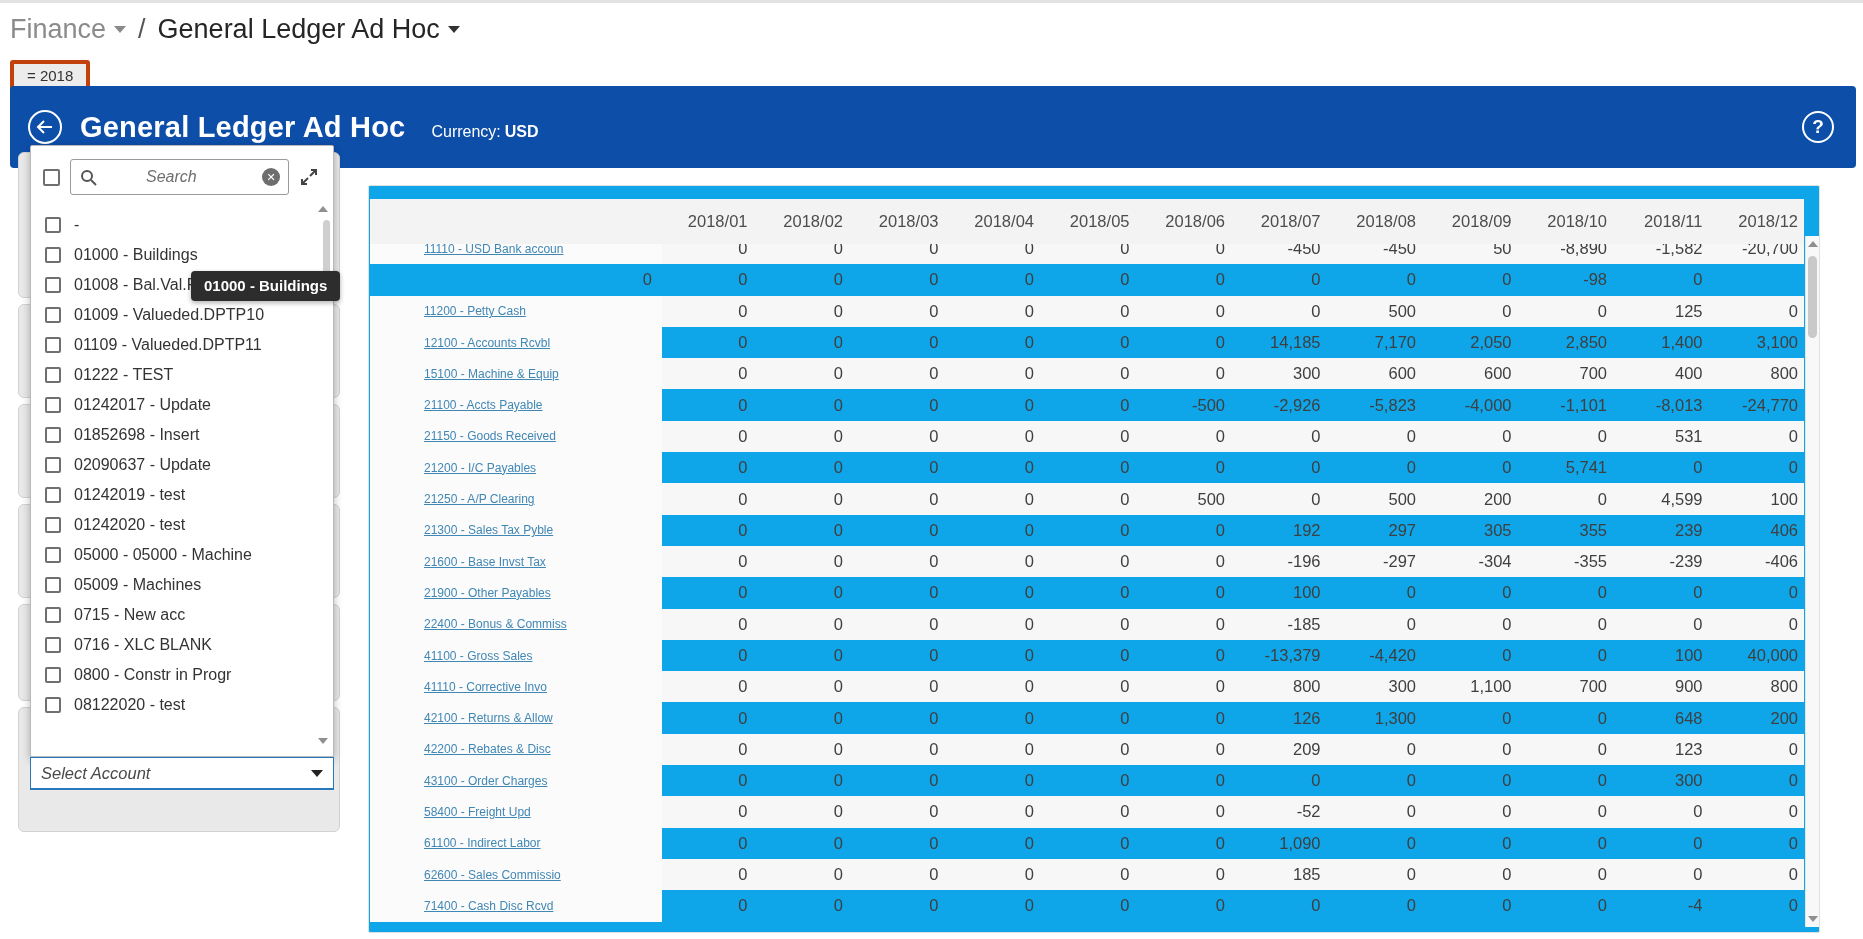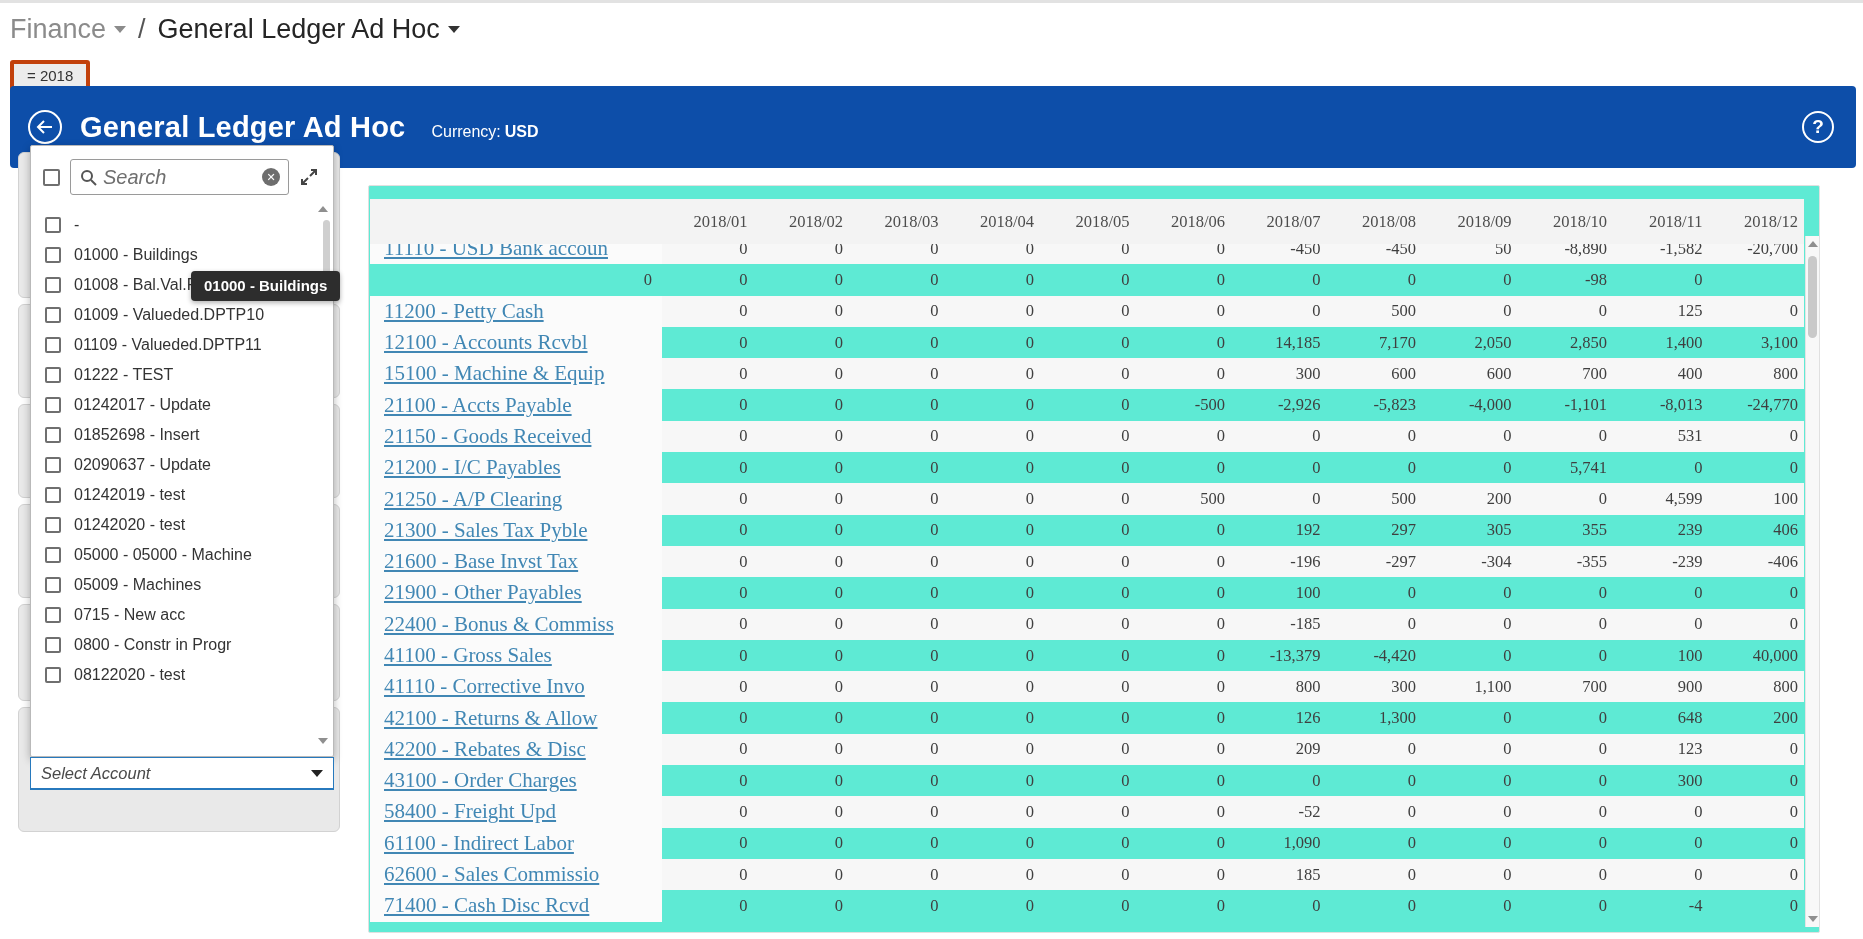--- a/index.html
+++ b/index.html
@@ -38,22 +38,22 @@
     border:1px solid #d2d2d2; border-radius:6px; }
 
   
   .panel { position:absolute; left:30px; top:145px; width:304px; height:612px; background:#fff;
     border:1px solid #b9b9b9; border-radius:2px; box-shadow:0 3px 9px rgba(0,0,0,.28); z-index:5; }
   .panel-head { display:flex; align-items:center; padding:13px 10px 11px 12px; }
   .checkbox { width:17px; height:17px; border:2px solid #6f6f6f; border-radius:2px; background:#fff; flex:none; cursor:pointer; }
   .search-box { flex:1; height:36px; border:1px solid #9a9a9a; border-radius:3px; margin:0 10px;
     display:flex; align-items:center; }
   .search-box svg { margin:0 6px 0 9px; flex:none; }
-  .search-input { border:none; outline:none; width:100%; font-size:20px; font-style:italic; color:#333;
-    font-family:inherit; background:transparent; }
+  .search-input { border:none; outline:none; width:100%; font-size:16px; font-style:italic; color:#333;
+    font-family:inherit; background:transparent;margin-left:43px; }
   .search-input::placeholder { color:#6f6f6f; font-style:italic; }
   .clear-btn { width:18px; height:18px; border-radius:50%; background:#6e6e6e; color:#fff; font-size:11px;
     display:flex; align-items:center; justify-content:center; margin-right:8px; flex:none; cursor:pointer; }
   .expand-btn { width:20px; height:20px; margin-right:4px; flex:none; cursor:pointer; }
 
   .acct-list { position:relative; padding-top:4px; }
   .list-item { height:30px; display:flex; align-items:center; padding-left:14px; cursor:pointer; }
   .list-item .checkbox { width:16px; height:16px; }
   .list-label { font-size:16px; color:#333; margin-left:13px; white-space:nowrap; }
 
@@ -72,31 +72,31 @@
 
   .select-box { position:absolute; left:30px; top:757px; width:304px; height:33px; background:#fff;
     border:1px solid #2779bd; border-bottom-width:2px; z-index:6;
     display:flex; align-items:center; cursor:pointer; }
   .select-text { font-size:16.5px; font-style:italic; color:#4a4a4a; margin-left:10px; flex:1; }
   .select-caret { width:0; height:0; border-left:6px solid transparent; border-right:6px solid transparent;
     border-top:7px solid #222; margin-right:10px; }
 
   
   .grid-card { position:absolute; left:368px; top:185px; width:1452px; height:748px;
-    background:#5eead4; border:1px solid #e0e0e0; border-radius:2px;font-family:Liberation Serif, serif; }
+    background:#0ea5e9; border:1px solid #e0e0e0; border-radius:2px; }
   .grid-row { display:grid; grid-template-columns:292px repeat(12, 95.5px); align-items:center; }
   .grid-head { position:absolute; left:1px; top:13px; right:15px; height:45px; background:#f3f3f3; }
   .col-head { text-align:right; font-size:16.5px; color:#4d4d4d; padding-right:10px; cursor:pointer; }
   .grid-head .grid-row { height:45px; }
   .tbody { position:absolute; left:1px; top:58px; right:15px; bottom:4px; overflow:hidden; }
   .rows-clip { margin-top:-11px; }
   .data-row { height:31.3px; }
   .data-row.odd { background:#f7f7f7; }
   .acct-cell { padding-left:14px; background:#fbfbfb; height:100%; display:flex; align-items:center; overflow:hidden; white-space:nowrap; }
-  .acct-link { font-size:21px; text-decoration:underline; cursor:pointer; }
+  .acct-link { font-size:12px; text-decoration:underline; cursor:pointer;margin-left:40px; }
   .val-cell { text-align:right; font-size:16.5px; color:#3f3f3f; padding-right:10px; cursor:default; }
 
   
   .v-scroll { position:absolute; right:0; top:50px; bottom:5px; width:14px; background:#f8f8f8;
     border-left:1px solid #e4e4e4; }
   .v-scroll .tri-up { position:absolute; top:5px; left:2px; }
   .v-scroll .tri-down { position:absolute; bottom:5px; left:2px; }
   .v-thumb { position:absolute; top:20px; left:2px; width:9px; height:82px; background:#c9c9c9; border-radius:5px; cursor:grab; }
 </style>
 </head>
@@ -202,20 +202,24 @@
       <div class="list-item">
         <span class="checkbox"></span>
         <span class="list-label">05009 - Machines</span>
       </div>
       <div class="list-item">
         <span class="checkbox"></span>
         <span class="list-label">0715 - New acc</span>
       </div>
       <div class="list-item">
         <span class="checkbox"></span>
+        <span class="list-label">0716 - XLC BLANK</span>
+      </div>
+      <div class="list-item">
+        <span class="checkbox"></span>
         <span class="list-label">0800 - Constr in Progr</span>
       </div>
       <div class="list-item">
         <span class="checkbox"></span>
         <span class="list-label">08122020 - test</span>
       </div>
     </div>
   <div class="list-sb-up tri-up"></div>
   <div class="list-thumb"></div>
   <div class="list-sb-down tri-down"></div>

